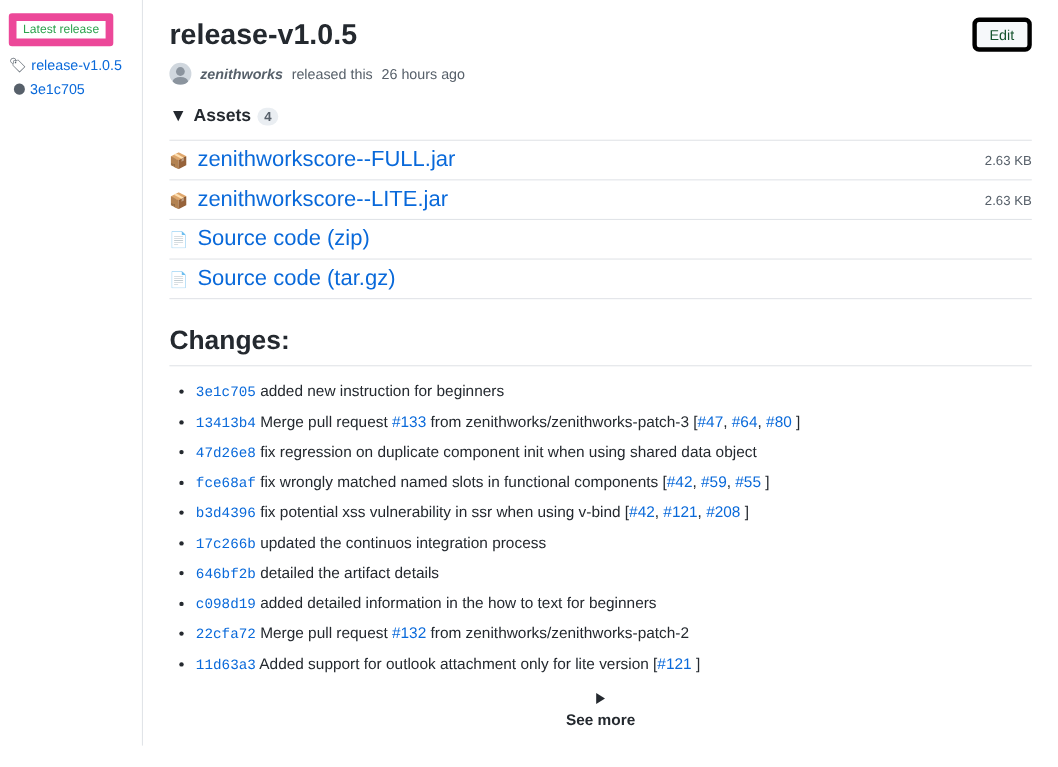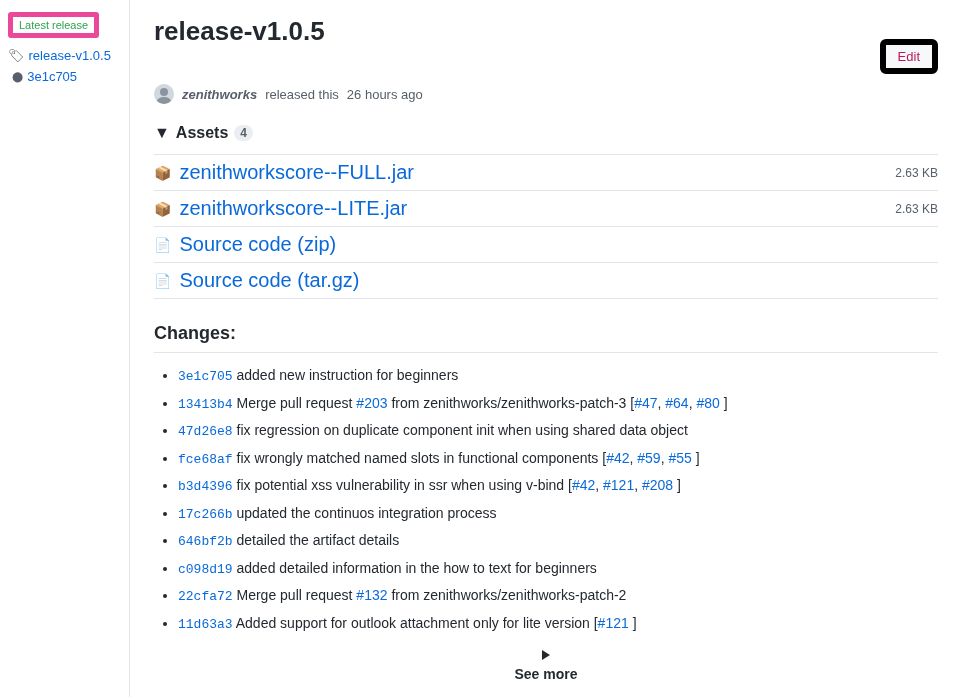--- a/index.html
+++ b/index.html
@@ -13,21 +13,21 @@
 
     
     .sidebar {
       width: 130px;
       min-width: 130px;
       padding: 12px 8px;
       border-right: 1px solid #e1e4e8;
     }
     .latest-release-badge {
       display: inline-block;
-      border: 5px solid #ec4899;
+      border: 7px solid #ec4899;
       color: #2da44e;
       font-size: 11px;
       padding: 2px 6px;
       border-radius: 3px;
       margin-bottom: 10px;
     }
     .sidebar-tag {
       display: flex;
       align-items: center;
       gap: 4px;
@@ -62,28 +62,27 @@
       align-items: flex-start;
       justify-content: space-between;
       margin-bottom: 10px;
     }
     .release-title {
       font-size: 26px;
       font-weight: 600;
       color: #24292f;
     }
     .edit-button {
-      border: 6px solid #000000;
+      border: 4px solid #000000;
       background: #f6f8fa;
-      color: #be185d;
+      color: #14532d;
       font-size: 13px;
       padding: 4px 12px;
       border-radius: 6px;
       cursor: pointer;
-      margin-top: 23px;
     }
     .release-meta {
       display: flex;
       align-items: center;
       gap: 8px;
       margin-bottom: 20px;
       font-size: 13px;
       color: #57606a;
     }
     .avatar {
@@ -153,21 +152,21 @@
     }
     .asset-size {
       color: #57606a;
       font-size: 12px;
       margin-left: 10px;
     }
 
     
     .changes-section {}
     .changes-title {
-      font-size: 18px;
+      font-size: 24px;
       font-weight: 600;
       margin-bottom: 12px;
       padding-bottom: 8px;
       border-bottom: 1px solid #e1e4e8;
     }
     .change-list {
       list-style: disc;
       padding-left: 24px;
     }
     .change-list li {
@@ -277,21 +276,21 @@
           </div>
           <span class="asset-size"></span>
         </div>
       </div>
   </div>
 
   <div class="changes-section">
     <div class="changes-title">Changes:</div>
     <ul class="change-list" id="change-list">
         <li><a class="commit-hash" href="#">3e1c705</a> <span>added new instruction for beginners</span></li>
-        <li><a class="commit-hash" href="#">13413b4</a> <span>Merge pull request </span><a class="issue-link" href="#">#203</a> from zenithworks/zenithworks-patch-3 [<a class="issue-link" href="#">#47</a>, <a class="issue-link" href="#">#64</a>, <a class="issue-link" href="#">#80</a> ]</li>
+        <li><a class="commit-hash" href="#">13413b4</a> <span>Merge pull request </span><a class="issue-link" href="#">#133</a> from zenithworks/zenithworks-patch-3 [<a class="issue-link" href="#">#47</a>, <a class="issue-link" href="#">#64</a>, <a class="issue-link" href="#">#80</a> ]</li>
         <li><a class="commit-hash" href="#">47d26e8</a> <span>fix regression on duplicate component init when using shared data object</span></li>
         <li><a class="commit-hash" href="#">fce68af</a> <span>fix wrongly matched named slots in functional components [</span><a class="issue-link" href="#">#42</a>, <a class="issue-link" href="#">#59</a>, <a class="issue-link" href="#">#55</a> ]</li>
         <li><a class="commit-hash" href="#">b3d4396</a> <span>fix potential xss vulnerability in ssr when using v-bind [</span><a class="issue-link" href="#">#42</a>, <a class="issue-link" href="#">#121</a>, <a class="issue-link" href="#">#208</a> ]</li>
         <li><a class="commit-hash" href="#">17c266b</a> <span>updated the continuos integration process</span></li>
         <li><a class="commit-hash" href="#">646bf2b</a> <span>detailed the artifact details</span></li>
         <li><a class="commit-hash" href="#">c098d19</a> <span>added detailed information in the how to text for beginners</span></li>
         <li><a class="commit-hash" href="#">22cfa72</a> <span>Merge pull request </span><a class="issue-link" href="#">#132</a> from zenithworks/zenithworks-patch-2</li>
         <li><a class="commit-hash" href="#">11d63a3</a> <span>Added support for outlook attachment only for lite version [</span><a class="issue-link" href="#">#121</a> ]</li>
       </ul>
 

